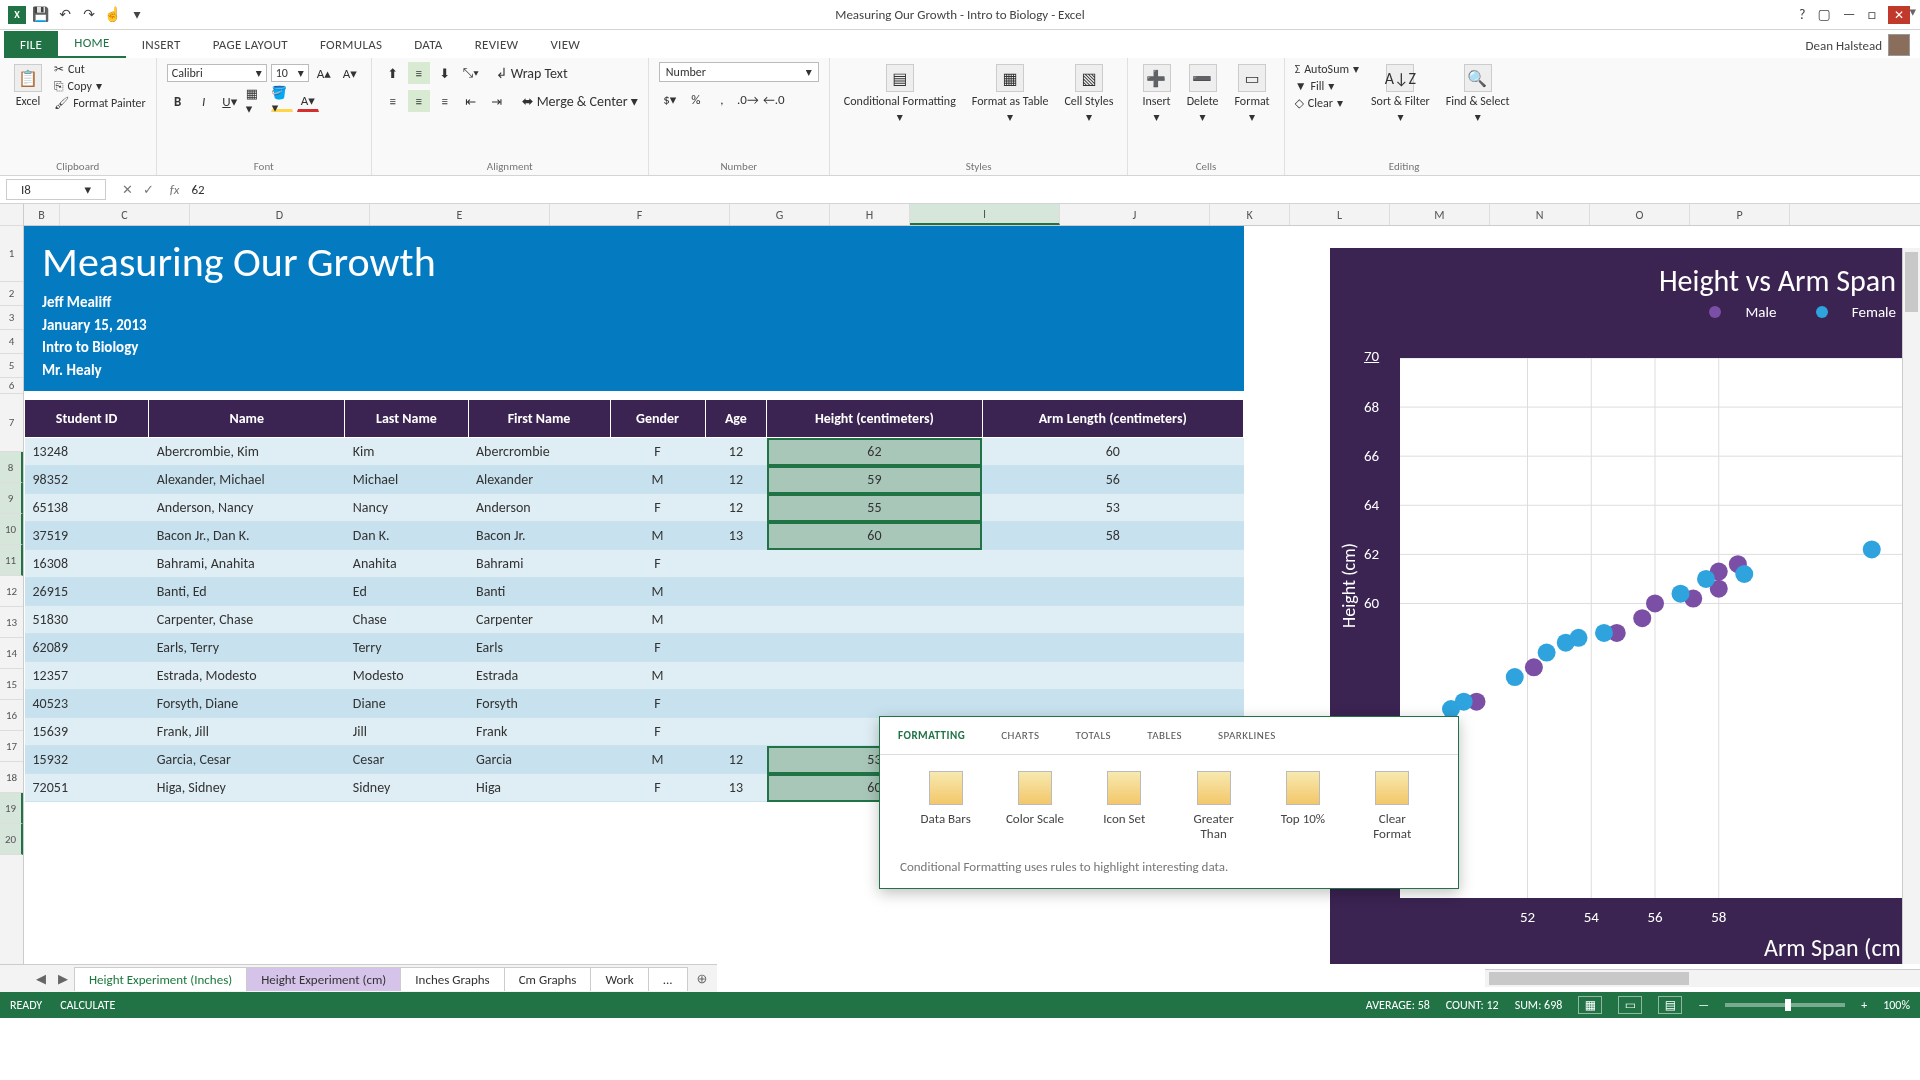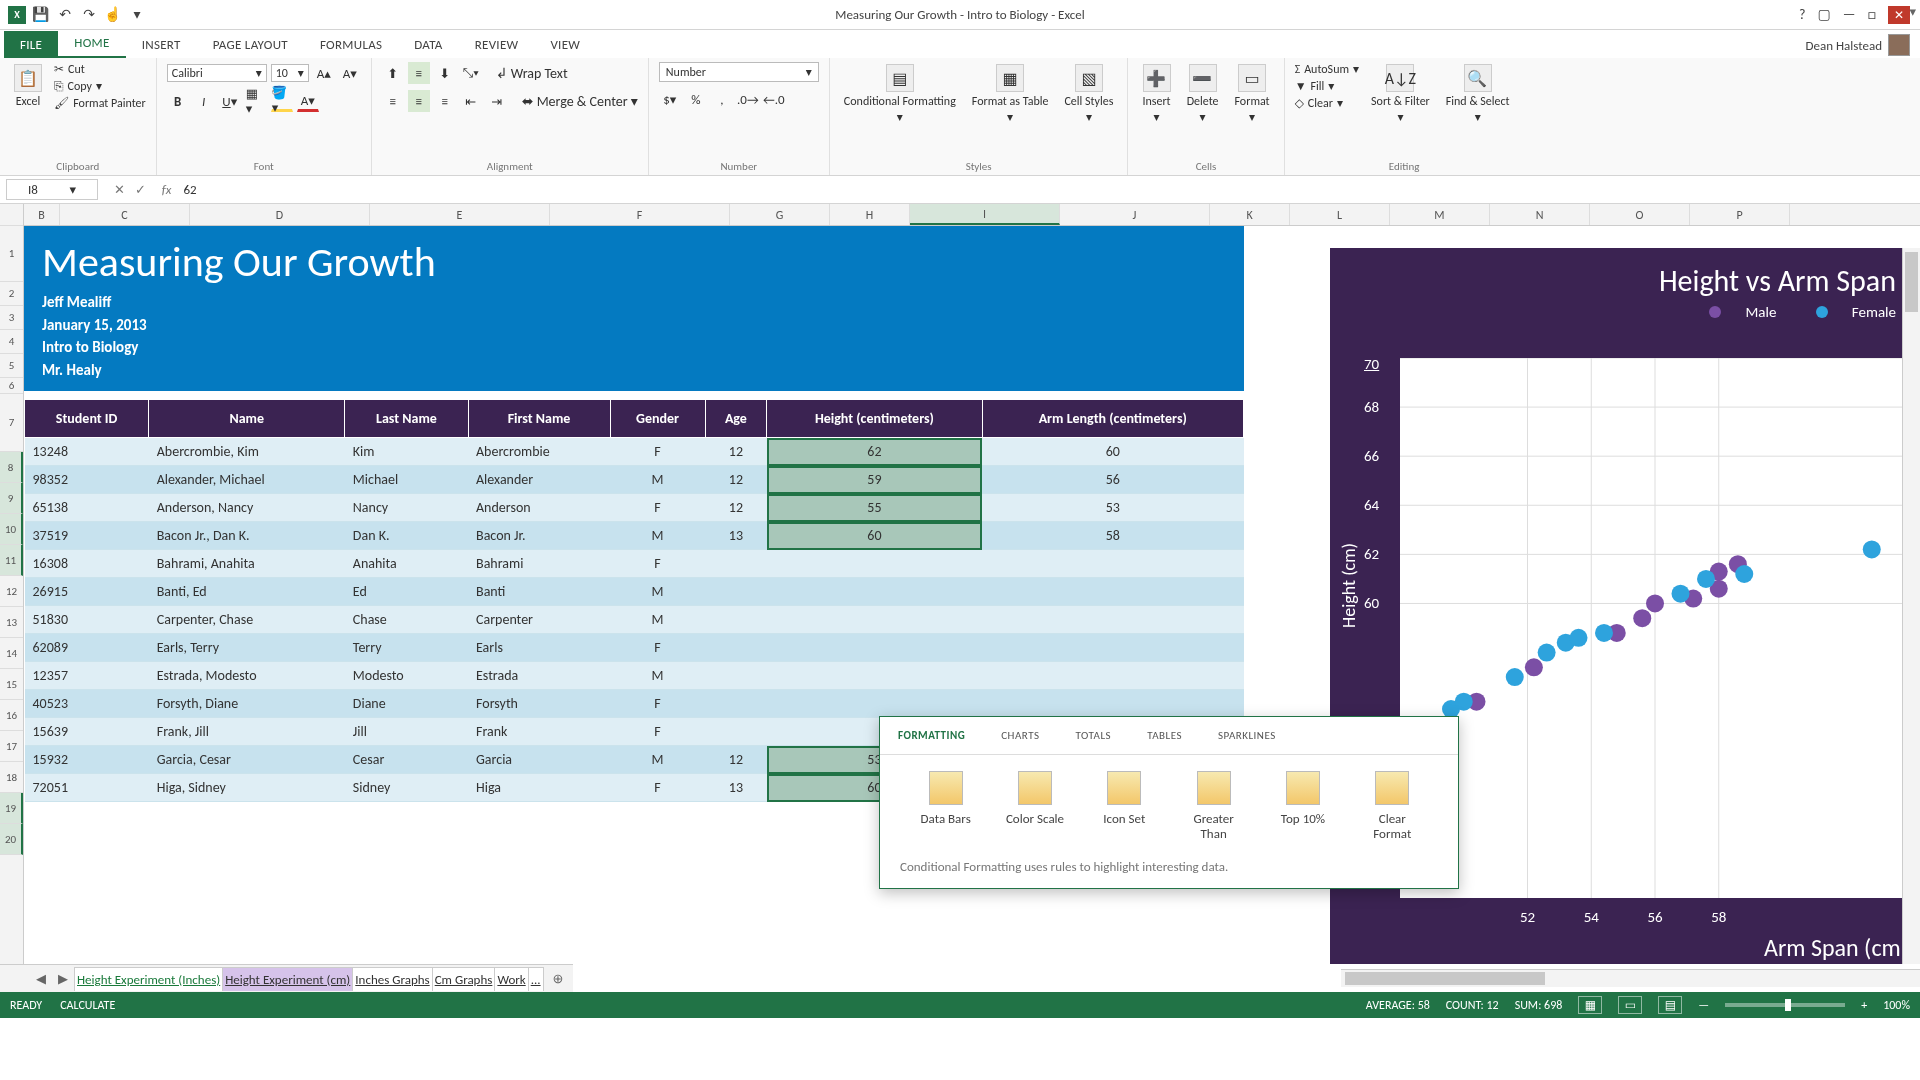--- a/index.html
+++ b/index.html
@@ -33,21 +33,21 @@
 .smallrows { display:flex; flex-direction:column; gap:3px; font-size:12px; }
 .smallrows .row { display:flex; align-items:center; gap:4px; cursor:pointer; white-space:nowrap; }
 .fontbox { border:1px solid #bbb; background:#fff; padding:1px 4px; font-size:12px; min-width:100px; display:flex; justify-content:space-between; align-items:center;}
 .sizbox { border:1px solid #bbb; background:#fff; padding:1px 4px; font-size:12px; width:38px; display:flex; justify-content:space-between;}
 .btnrow { display:flex; gap:4px; align-items:center; }
 .btnrow .b { width:22px; height:22px; border:1px solid transparent; display:flex; align-items:center; justify-content:center; font-size:13px; cursor:pointer; }
 .numfmt { border:1px solid #bbb; background:#fff; padding:2px 6px; font-size:12px; width:160px; display:flex; justify-content:space-between; align-items:center; }
 
 
 .fbar { height:28px; border-bottom:1px solid #d4d4d4; display:flex; align-items:center; font-size:13px; }
-.fbar .namebox { width:92px; border:1px solid #ccc; padding:2px 21px; margin:0 6px; display:flex; justify-content:space-between; align-items:center; background:#fff;}
+.fbar .namebox { width:100px; border:1px solid #ccc; padding:2px 14px; margin:0 6px; display:flex; justify-content:space-between; align-items:center; background:#fff;}
 .fbar .fxicons { display:flex; gap:10px; padding:0 10px; color:#777; }
 .fbar .fxlabel { font-style:italic; color:#777; padding:0 6px;}
 .fbar .fxval { flex:1; padding:0 6px; }
 
 
 .sheet { position:relative; height:760px; overflow:hidden; display:flex; }
 .rowheads { width:24px; background:#f3f3f3; border-right:1px solid #ccc; }
 .rowheads div { height:24px; border-bottom:1px solid #ddd; font-size:11px; color:#555; display:flex; align-items:center; justify-content:center; }
 .colheads { height:22px; background:#f3f3f3; border-bottom:1px solid #ccc; display:flex; }
 .colheads div { border-right:1px solid #ddd; font-size:12px; color:#555; display:flex; align-items:center; justify-content:center; }
@@ -88,21 +88,21 @@
 .qaflyout .tabs .on { color:#217346; font-weight:600; }
 .qaflyout .opts { display:flex; gap:30px; padding:16px 36px 8px; justify-content:flex-start; }
 .qaflyout .opt { display:flex; flex-direction:column; align-items:center; gap:6px; font-size:13px; color:#444; cursor:pointer; width:74px; text-align:center;}
 .qaflyout .opt .oico { width:34px; height:34px; border:1px solid #bbb; background:linear-gradient(#f7e9b0,#f3c76a); }
 .qaflyout .hint { padding:10px 20px 14px; color:#777; font-size:13px; }
 .qabadge { position:absolute; left:1129px; top:516px; width:24px; height:22px; border:1px solid #217346; background:#eaf3ee; z-index:9;}
 
 
 .sheettabs { height:28px; border-top:1px solid #ccc; display:flex; align-items:center; background:#f3f3f3; font-size:13px; padding-left:30px; gap:0;}
 .sheettabs .navbtn { padding:0 6px; color:#666; cursor:pointer;}
-.sheettabs .stab { padding:4px 2px; border:1px solid #ccc; border-bottom:none; background:#fff; margin-right:-1px; cursor:pointer;text-decoration:underline;}
+.sheettabs .stab { padding:4px 14px; border:1px solid #ccc; border-bottom:none; background:#fff; margin-right:-1px; cursor:pointer;}
 .sheettabs .stab.green { color:#1a7a3b; }
 .sheettabs .stab.active { background:#d6c3ea; }
 .sheettabs .addtab { padding:0 10px; color:#666; cursor:pointer; }
 
 
 .statusbar { height:26px; background:#217346; color:#fff; display:flex; align-items:center; font-size:12px; padding:0 10px; gap:18px;}
 .statusbar .right { margin-left:auto; display:flex; align-items:center; gap:16px;}
 .statusbar .viewbtn { width:24px; height:18px; border:1px solid rgba(255,255,255,.5); display:flex; align-items:center; justify-content:center; cursor:pointer;}
 .statusbar .slider { width:120px; height:4px; background:rgba(255,255,255,.4); position:relative;}
 .statusbar .slider .knob { position:absolute; left:50%; top:-4px; width:6px; height:12px; background:#fff;}
@@ -493,21 +493,21 @@
             </span>
         </div>
         <div class="ylabel">Height (cm)</div>
         <div class="xlabel">Arm Span (cm)</div>
         <div id="yticks">
             <div class="ytick" style="top: 355.455px;">60</div>
             <div class="ytick" style="top: 306.364px;">62</div>
             <div class="ytick" style="top: 257.273px;">64</div>
             <div class="ytick" style="top: 208.182px;">66</div>
             <div class="ytick" style="top: 159.091px;">68</div>
-            <div class="ytick" style="top: 116px; text-decoration: underline;">70</div>
+            <div class="ytick" style="top: 108px; text-decoration: underline;">70</div>
           </div>
           <div id="xticks">
             <div class="xtick" style="left: 197.5px;">52</div>
             <div class="xtick" style="left: 261.25px;">54</div>
             <div class="xtick" style="left: 325px;">56</div>
             <div class="xtick" style="left: 388.75px;">58</div>
           </div>
         <svg class="plot" id="plot">
             <g class="grid">
               <line x1="0" x2="510" y1="245.4545454545455" y2="245.4545454545455"></line>

